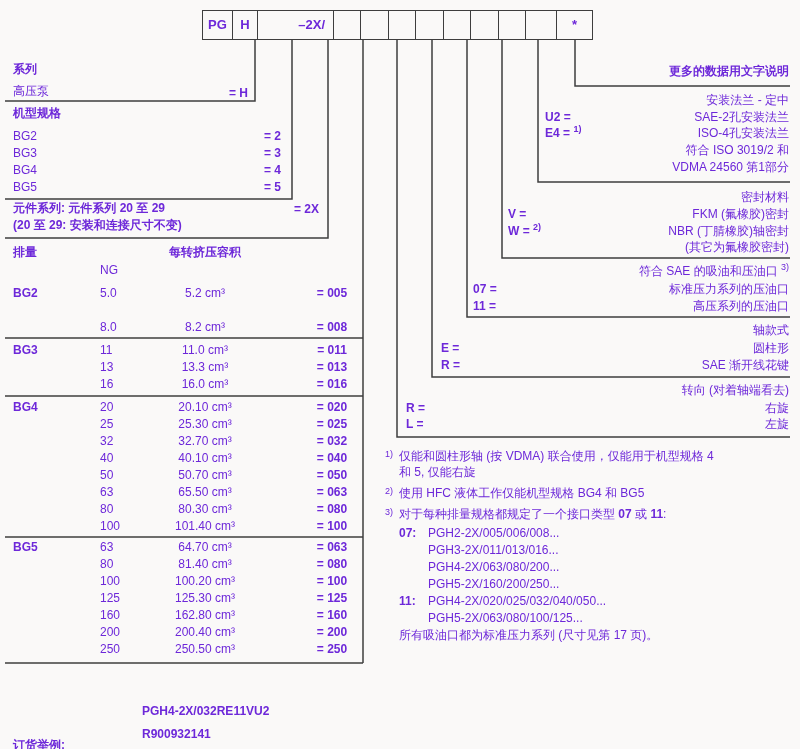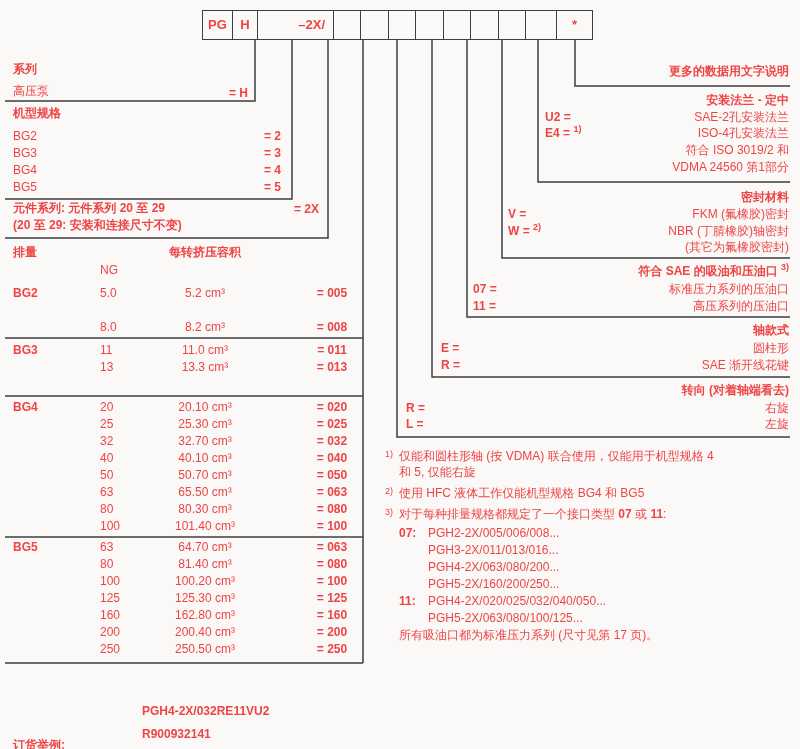--- a/index.html
+++ b/index.html
@@ -1,18 +1,18 @@
 <!DOCTYPE html>
 <html><head>
 <meta charset="utf-8">
 <style>
   html,body{margin:0;padding:0;}
   .page{
     position:relative;width:800px;height:749px;overflow:hidden;
-    background:#faf9f8;color:#ef4444;
+    background:#faf9f8;color:#6d28d9;
     font-family:"Liberation Sans","DejaVu Sans",sans-serif;
     font-size:12px;line-height:14px;
   }
   .abs{position:absolute;}
   .b{font-weight:700;}
   svg.lines{position:absolute;left:0;top:0;}
   
   .boxrow{
     position:absolute;left:202px;top:10px;width:391px;height:30px;
     box-sizing:border-box;border:1.6px solid #3e3e3e;display:flex;
@@ -29,21 +29,21 @@
   .lcode{position:absolute;text-align:right;font-weight:700;white-space:nowrap;}
   
   .trow{position:absolute;left:0;width:370px;height:14px;}
   .trow span{position:absolute;white-space:nowrap;}
   .tbg{left:13px;font-weight:700;}
   .tng{left:100px;}
   .tvol{left:152px;width:106px;text-align:center;}
   .tcode{left:306px;width:52px;text-align:center;font-weight:700;}
   
   .rdesc{position:absolute;left:440px;width:349px;text-align:right;white-space:nowrap;}
-  .rtitle{font-weight:700;text-align:right;}
+  .rtitle{font-weight:400;text-align:right;}
   .rcode{position:absolute;font-weight:700;white-space:nowrap;}
   sup{font-size:9px;line-height:0;}
   
   .fnsup{position:absolute;left:385px;font-size:9px;}
   .fntxt{position:absolute;left:399px;white-space:nowrap;}
   .fnitem{position:absolute;left:428px;white-space:nowrap;}
   
   .ftlabel{position:absolute;left:13px;font-weight:700;white-space:nowrap;margin-top:34px;}
   .ftvalue{position:absolute;left:142px;font-weight:700;white-space:nowrap;}
 </style>
@@ -127,20 +127,25 @@
     <span class="tbg">BG3</span>
     <span class="tng">11</span>
     <span class="tvol">11.0 cm³</span>
     <span class="tcode">= 011</span>
   </div>
   <div class="trow" style="top:360px">
     <span class="tng">13</span>
     <span class="tvol">13.3 cm³</span>
     <span class="tcode">= 013</span>
   </div>
+  <div class="trow" style="top:377px">
+    <span class="tng">16</span>
+    <span class="tvol">16.0 cm³</span>
+    <span class="tcode">= 016</span>
+  </div>
 
   <div class="trow" style="top:400px">
     <span class="tbg">BG4</span>
     <span class="tng">20</span>
     <span class="tvol">20.10 cm³</span>
     <span class="tcode">= 020</span>
   </div>
   <div class="trow" style="top:417px">
     <span class="tng">25</span>
     <span class="tvol">25.30 cm³</span>

